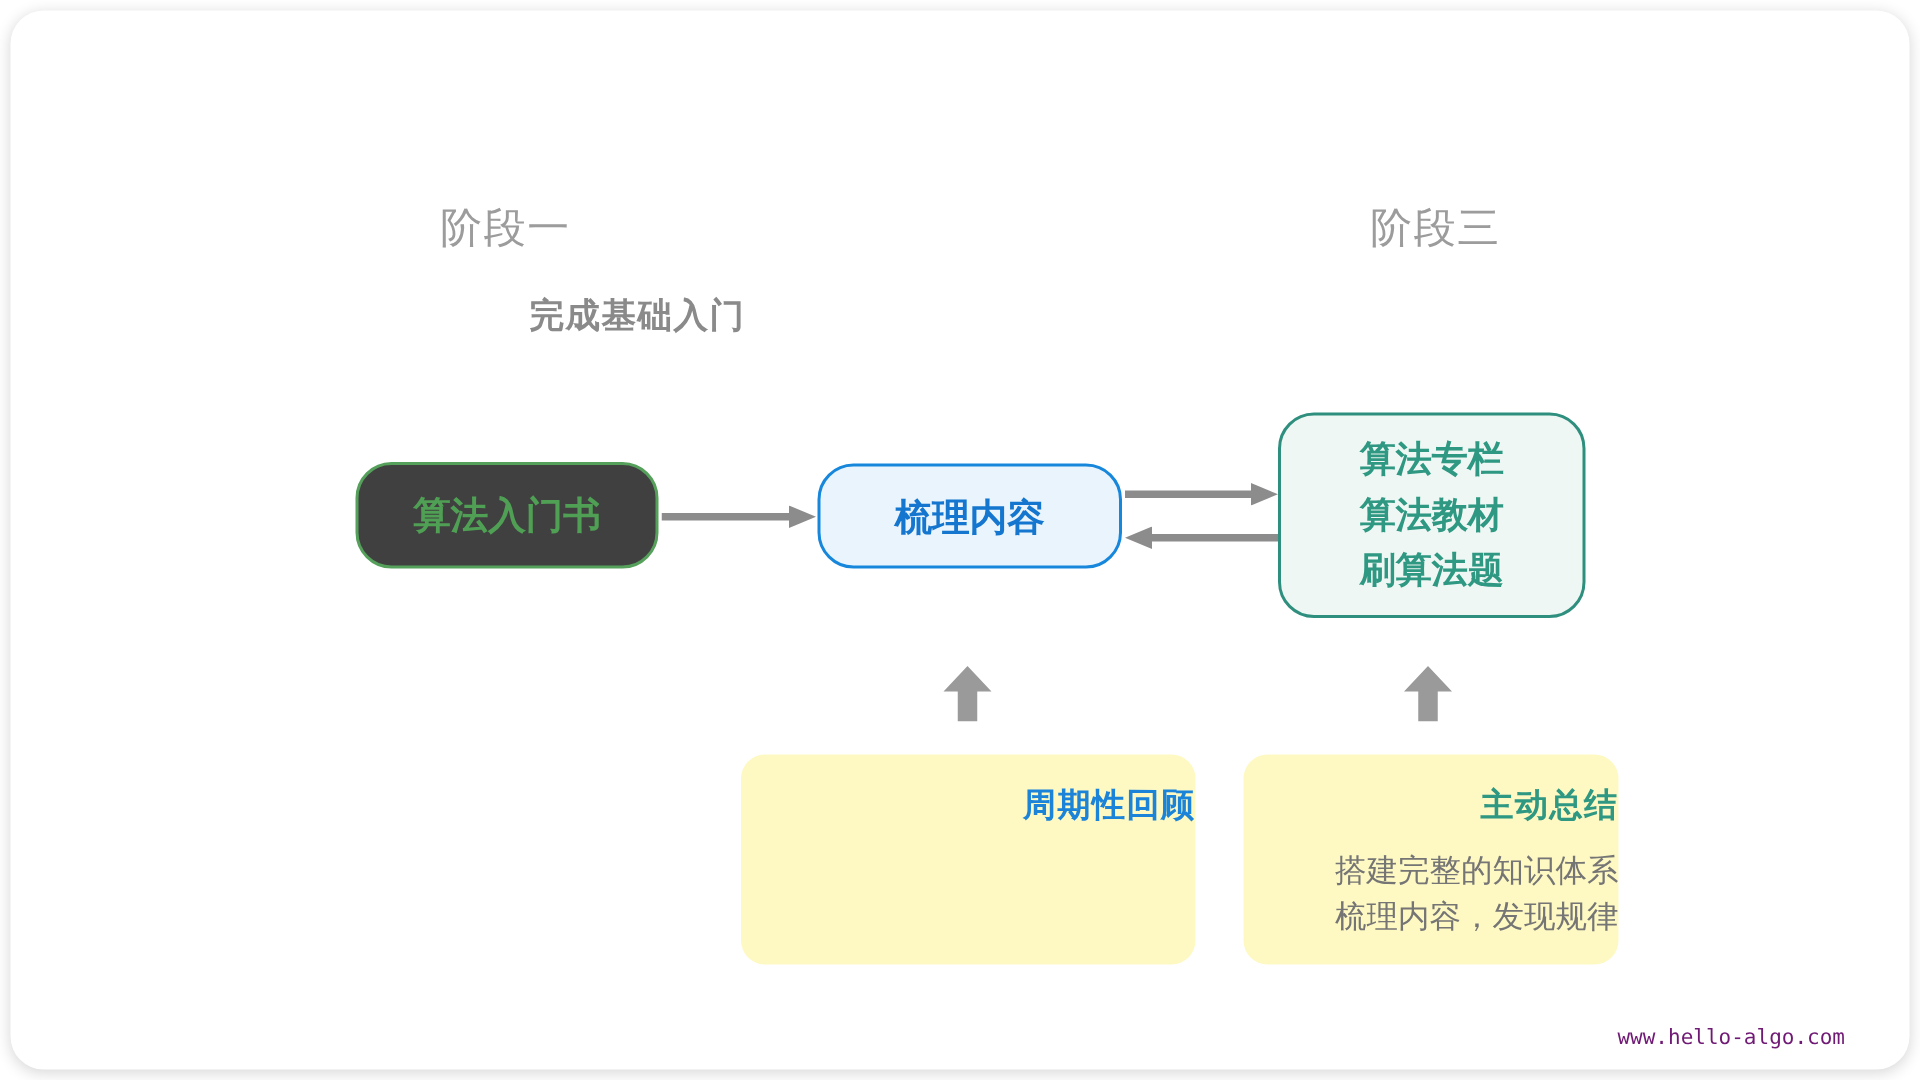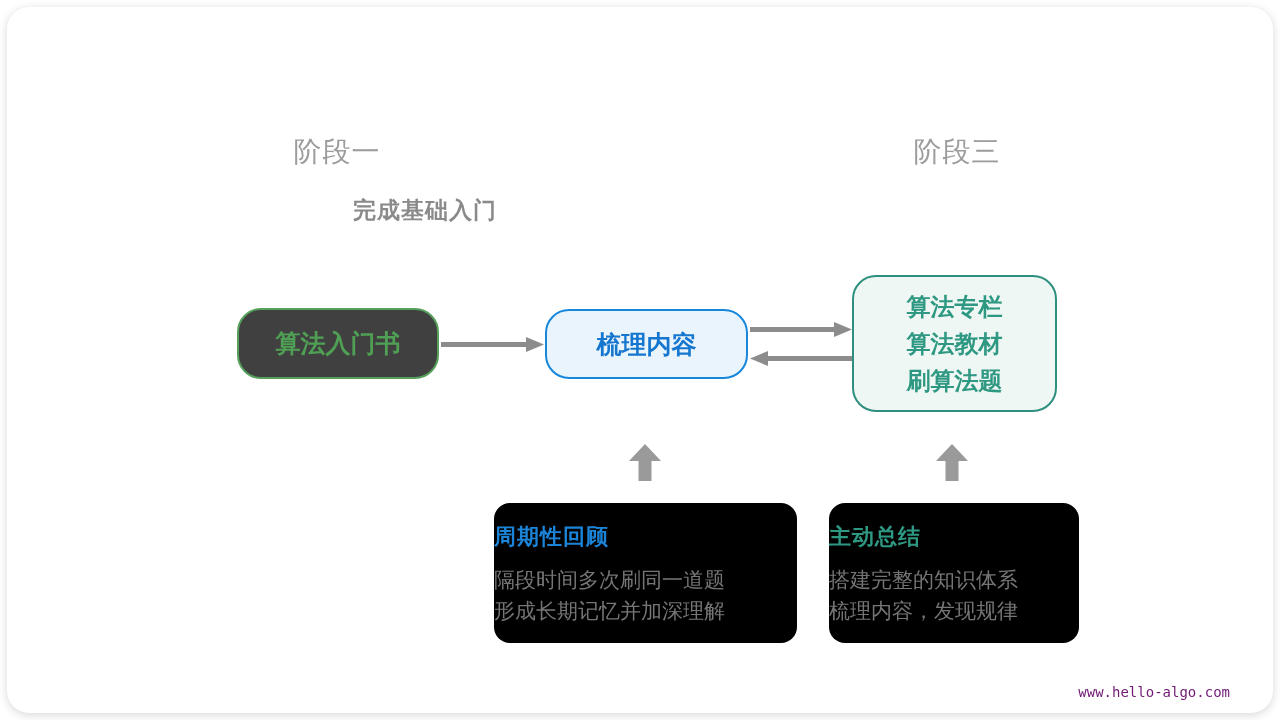--- a/index.html
+++ b/index.html
@@ -38,21 +38,21 @@
   .fbox-teal {
     left: 845px; top: 268px; width: 205px; height: 137px;
     border: 2.5px solid #2F8F7E; background: #EEF7F3; color: #2F9882;
     font-size: 24px; flex-direction: column; line-height: 37px;
   }
   
   .arrow { position: absolute; }
   
   .note {
     position: absolute; top: 496px; height: 140px; box-sizing: border-box;
-    background: #000000; border-radius: 16px; text-align: left; padding-top: 19px; font-family: Liberation Serif, serif;
+    background: #fef9c3; border-radius: 16px; text-align: right; padding-top: 19px;
   }
   .note-a { left: 487px; width: 303px; }
   .note-b { left: 822px; width: 250px; }
   .note-title { font-size: 22px; font-weight: bold; letter-spacing: 1px; }
   .note-title-blue { color: #1B84D8; }
   .note-title-teal { color: #2F9882; }
   .note-body { margin-top: 13px; font-size: 21px; color: #757575; line-height: 31px; }
   
   .watermark {
     position: absolute; right: 43px; top: 677px;
@@ -111,24 +111,20 @@
       </svg>
     </div>
     <div class="arrow" style="left:928px; top:437px;">
       <svg width="34" height="37" viewBox="0 0 34 37">
         <polygon points="17,0 33,17 23.5,17 23.5,37 10.5,37 10.5,17 1,17" fill="#9A9A9A"></polygon>
       </svg>
     </div>
 
     <div class="note note-a">
       <div class="note-title note-title-blue">周期性回顾</div>
-      <div class="note-body">
-        <div>隔段时间多次刷同一道题</div>
-        <div>形成长期记忆并加深理解</div>
-      </div>
     </div>
     <div class="note note-b">
       <div class="note-title note-title-teal">主动总结</div>
       <div class="note-body">
         <div>搭建完整的知识体系</div>
         <div>梳理内容，发现规律</div>
       </div>
     </div>
 
     <div class="watermark">www.hello-algo.com</div>

